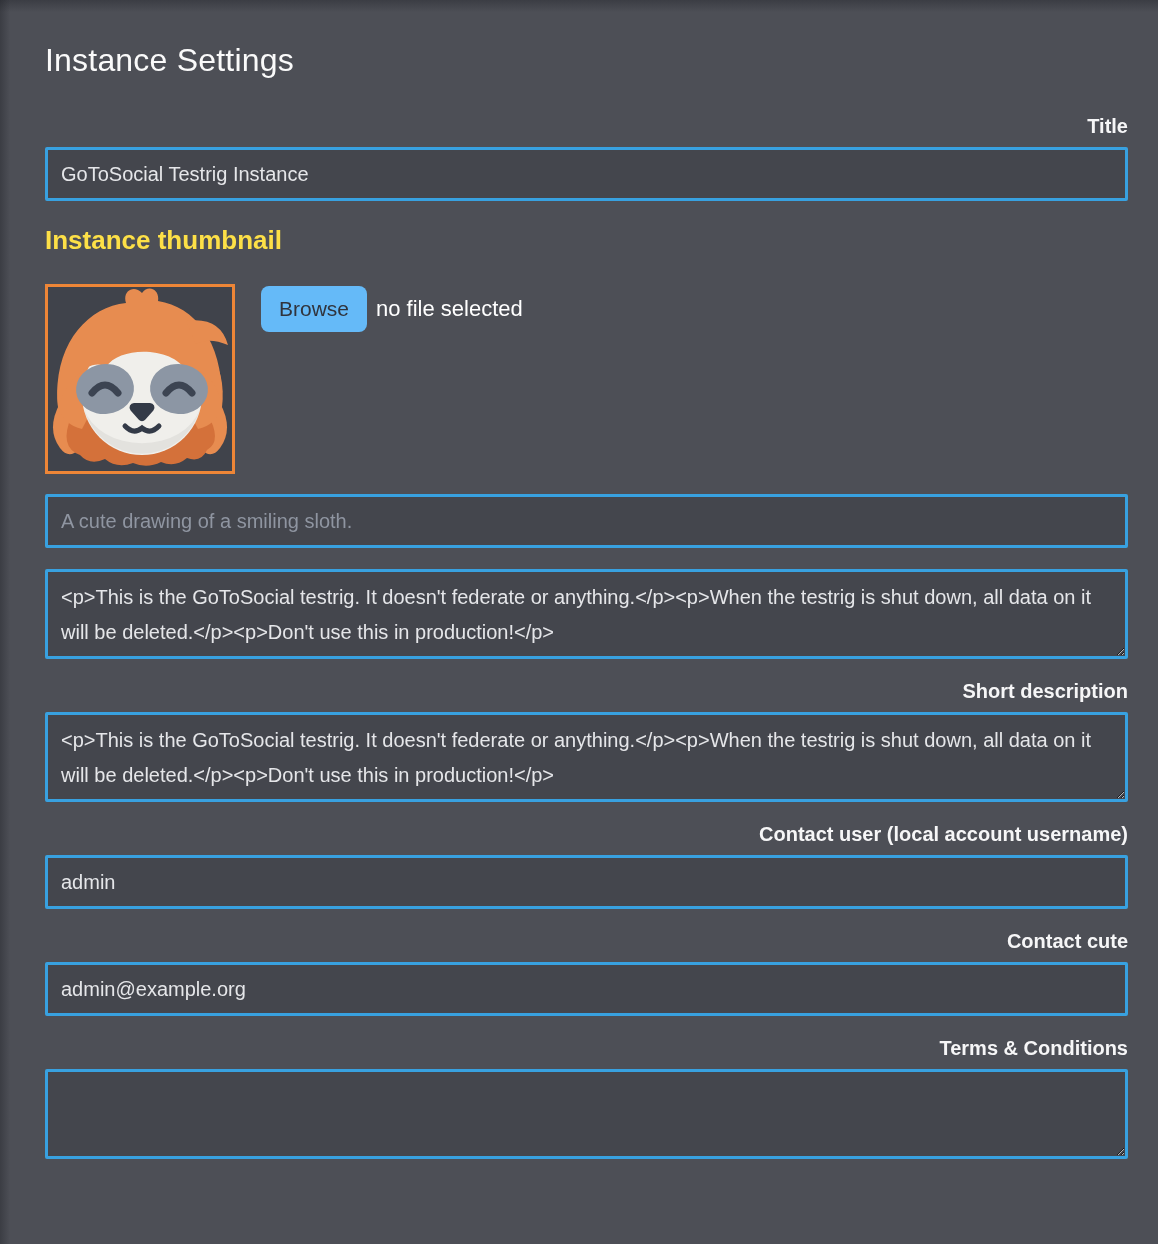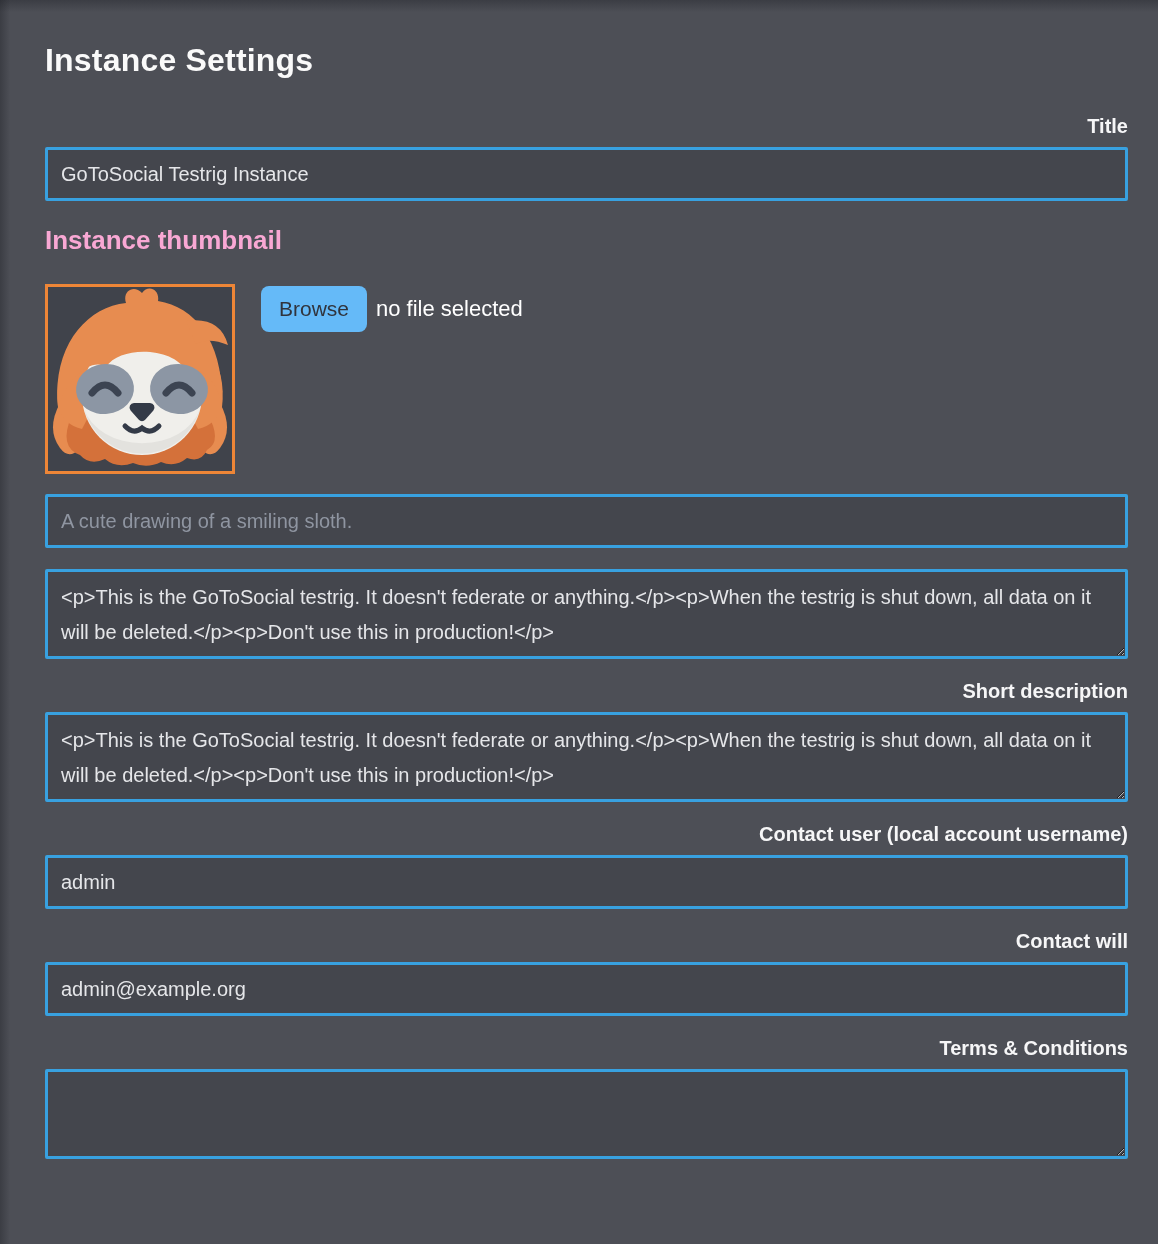--- a/index.html
+++ b/index.html
@@ -23,29 +23,29 @@
     position: absolute; top: 0; left: 0; bottom: 0; width: 10px;
     background: linear-gradient(to right, rgba(30,32,38,0.38), rgba(30,32,38,0));
     pointer-events: none;
   }
   .page {
     padding: 42px 30px 6px 45px;
   }
   h1.page-title {
     margin: 0 0 36px 0;
     font-size: 32px;
-    font-weight: bold;
+    font-weight: normal;
     letter-spacing: 0.2px;
     color: #fafafa;
   }
   h2.section-heading {
     margin: 24px 0 28px 0;
     font-size: 26px;
     font-weight: bold;
-    color: #f9a8d4;
+    color: #fde047;
   }
   .field { margin-bottom: 21px; }
   .field-label {
     display: block;
     font-size: 20px;
     font-weight: bold;
     color: #f6f6f7;
     margin-bottom: 9px;
     text-align: right;
   }
@@ -175,21 +175,21 @@
     <label class="field-label">Short description</label>
     <textarea class="text-area desc" spellcheck="false" style="">&lt;p&gt;This is the GoToSocial testrig. It doesn't federate or anything.&lt;/p&gt;&lt;p&gt;When the testrig is shut down, all data on it will be deleted.&lt;/p&gt;&lt;p&gt;Don't use this in production!&lt;/p&gt;</textarea>
   </div>
 
   <div class="field">
     <label class="field-label">Contact user (local account username)</label>
     <input class="text-input" type="text" spellcheck="false" value="admin" style="">
   </div>
 
   <div class="field">
-    <label class="field-label">Contact will</label>
+    <label class="field-label">Contact cute</label>
     <input class="text-input" type="text" spellcheck="false" value="admin@example.org" style="">
   </div>
 
   <div class="field">
     <label class="field-label">Terms &amp; Conditions</label>
     <textarea class="text-area terms" spellcheck="false" style=""></textarea>
   </div>
 
 </div>
 

